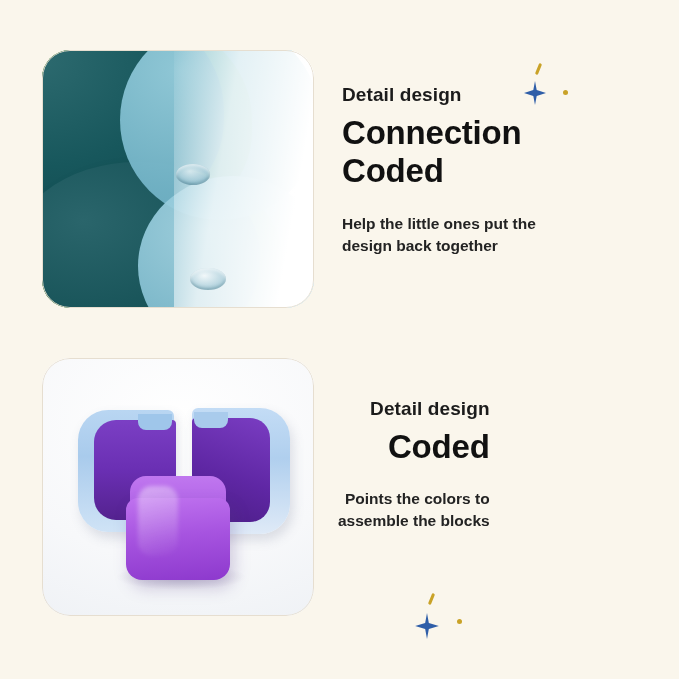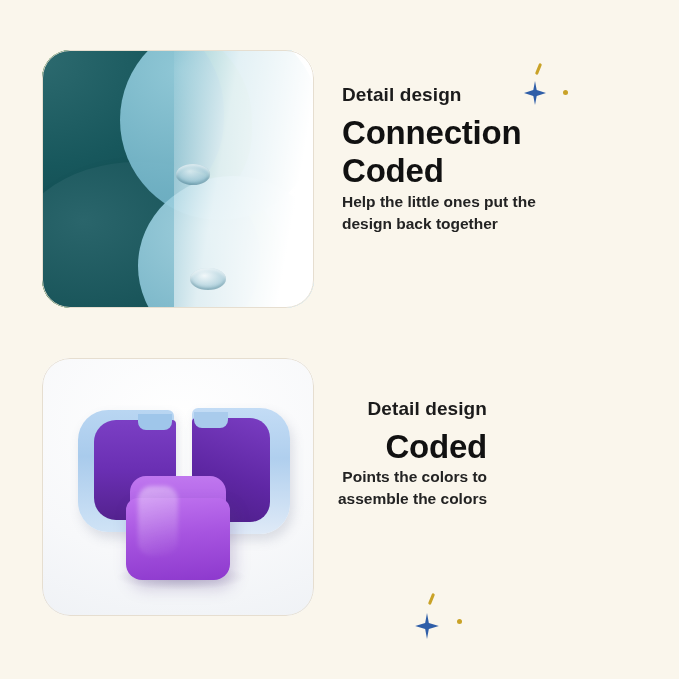--- a/index.html
+++ b/index.html
@@ -230,20 +230,21 @@
     color: #111111;
     line-height: 1.16;
     margin-top: 8px;
     letter-spacing: -0.2px;
   }
   .body-copy {
     font-size: 15.5px;
     font-weight: bold;
     color: #232323;
     line-height: 1.42;
+    margin-top: 22px;
   }
 
   
   .spark {
     position: absolute;
   }
   .dotdec {
     position: absolute;
     border-radius: 50%;
   }
@@ -309,21 +310,21 @@
       <div class="photo-frame"></div>
     </div>
 
     <div class="text-col right-align">
       <div class="eyebrow">Detail design</div>
       <div class="headline">
         <div>Coded</div>
       </div>
       <div class="body-copy">
         <div>Points the colors to</div>
-        <div>assemble the colors</div>
+        <div>assemble the blocks</div>
       </div>
     </div>
   </div>
 
   <svg class="spark" style="left:413px; top:612px;" width="28" height="28" viewBox="0 0 26 26">
     <path d="M13 1 L14.7 10.1 L24 13 L14.7 15.9 L13 25 L11.3 15.9 L2 13 L11.3 10.1 Z" fill="#2f5ea8"></path>
   </svg>
   <div class="tick" style="left:430px; top:593px; width:3px; height:12px; background:#c9a227; transform:rotate(22deg);"></div>
   <div class="dotdec" style="left:457px; top:619px; width:5px; height:5px; background:#c9a227;"></div>
 

